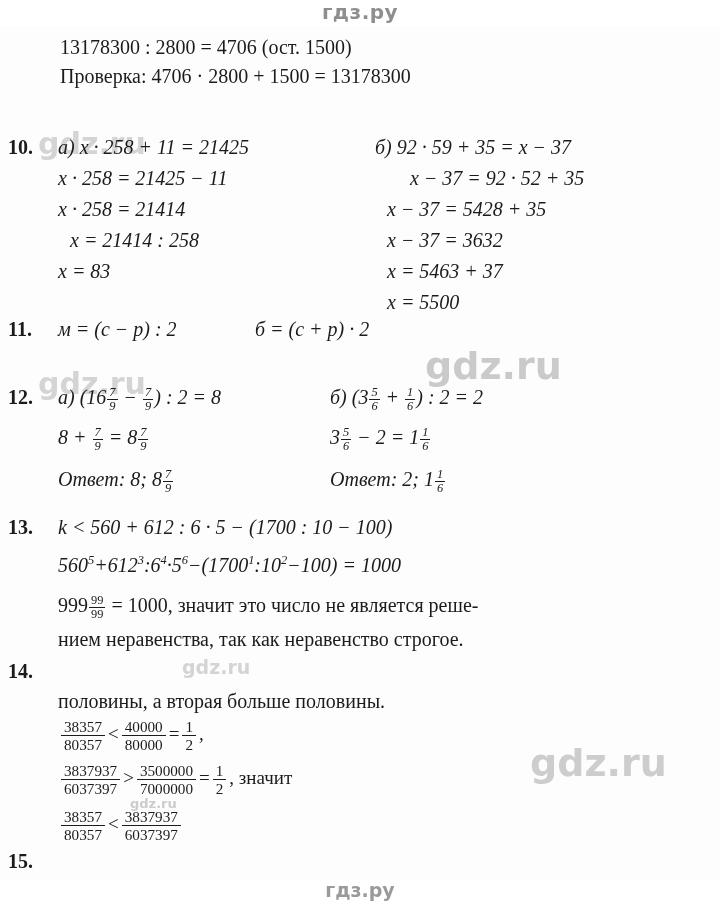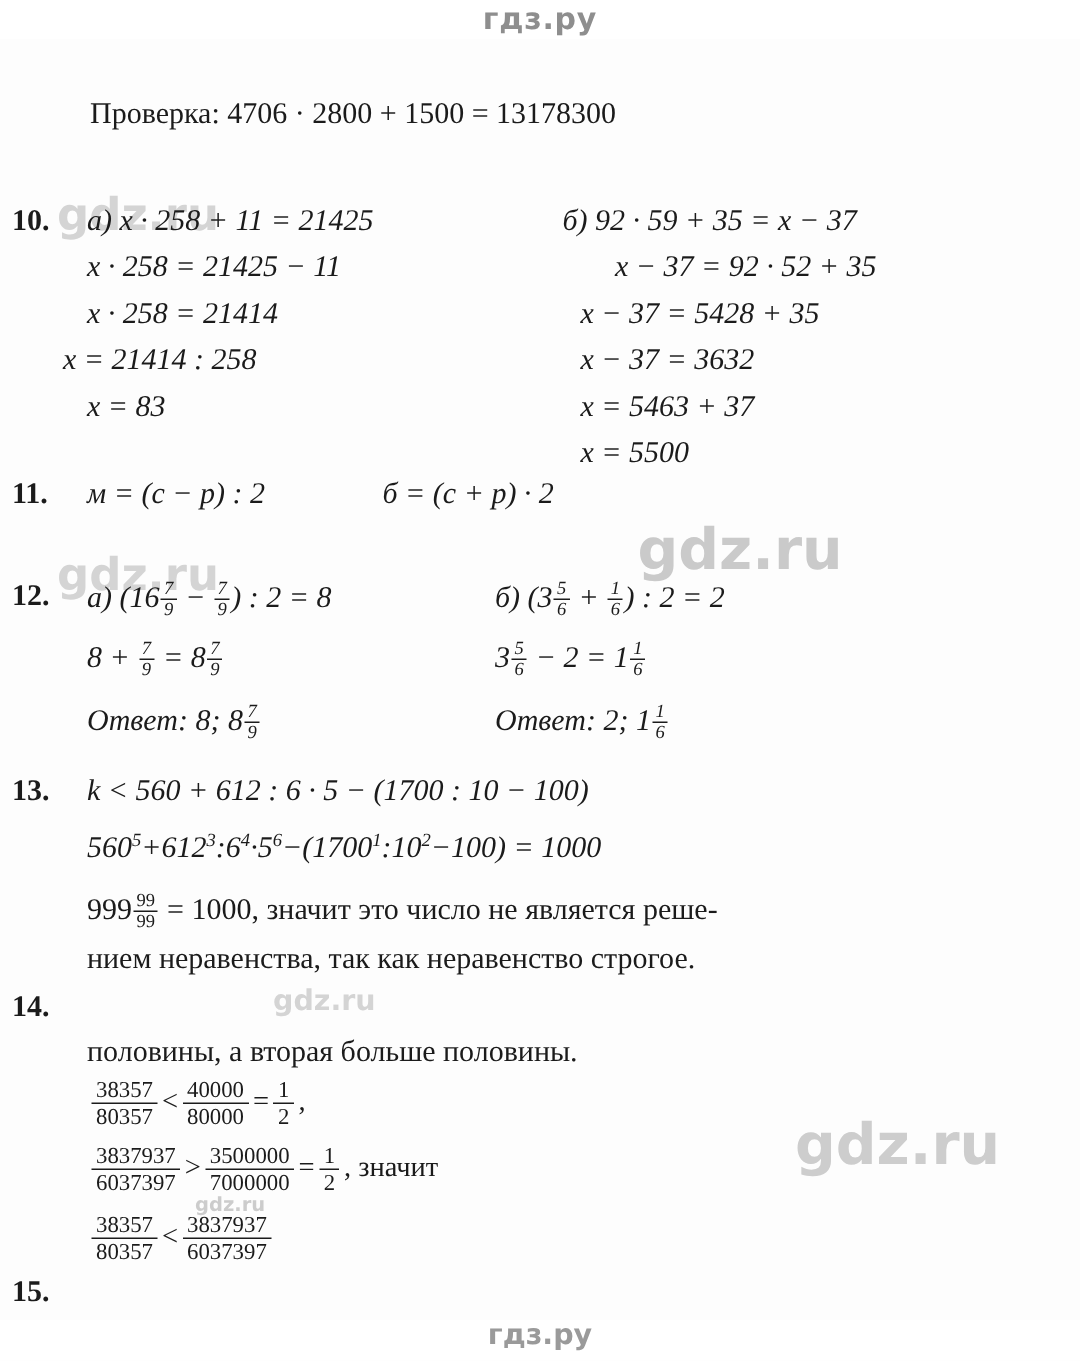--- a/index.html
+++ b/index.html
@@ -117,27 +117,28 @@
 
   <div class="scan">
 
     <div class="wm wm-1">gdz.ru</div>
     <div class="wm wm-2">gdz.ru</div>
     <div class="wm wm-3">gdz.ru</div>
     <div class="wm wm-4">gdz.ru</div>
     <div class="wm wm-5">gdz.ru</div>
     <div class="wm wm-6">gdz.ru</div>
 
+    <div class="line" style="left:60px; top:10px;">13178300 : 2800 = 4706 (ост. 1500)</div>
     <div class="line" style="left:60px; top:39px;">Проверка: 4706 · 2800 + 1500 = 13178300</div>
 
     <div class="num" style="left:8px; top:110px;">10.</div>
     <div class="line ital" style="left:58px; top:110px;">а) x · 258 + 11 = 21425</div>
     <div class="line ital" style="left:58px; top:141px;">x · 258 = 21425 − 11</div>
     <div class="line ital" style="left:58px; top:172px;">x · 258 = 21414</div>
-    <div class="line ital" style="left:42px; top:203px;">x = 21414 : 258</div>
+    <div class="line ital" style="left:70px; top:203px;">x = 21414 : 258</div>
     <div class="line ital" style="left:58px; top:234px;">x = 83</div>
 
     <div class="line ital" style="left:375px; top:110px;">б) 92 · 59 + 35 = x − 37</div>
     <div class="line ital" style="left:387px; top:141px;margin-left:23px;">x − 37 = 92 · 52 + 35</div>
     <div class="line ital" style="left:387px; top:172px;">x − 37 = 5428 + 35</div>
     <div class="line ital" style="left:387px; top:203px;">x − 37 = 3632</div>
     <div class="line ital" style="left:387px; top:234px;">x = 5463 + 37</div>
     <div class="line ital" style="left:387px; top:265px;">x = 5500</div>
 
     <div class="num" style="left:8px; top:292px;">11.</div>

